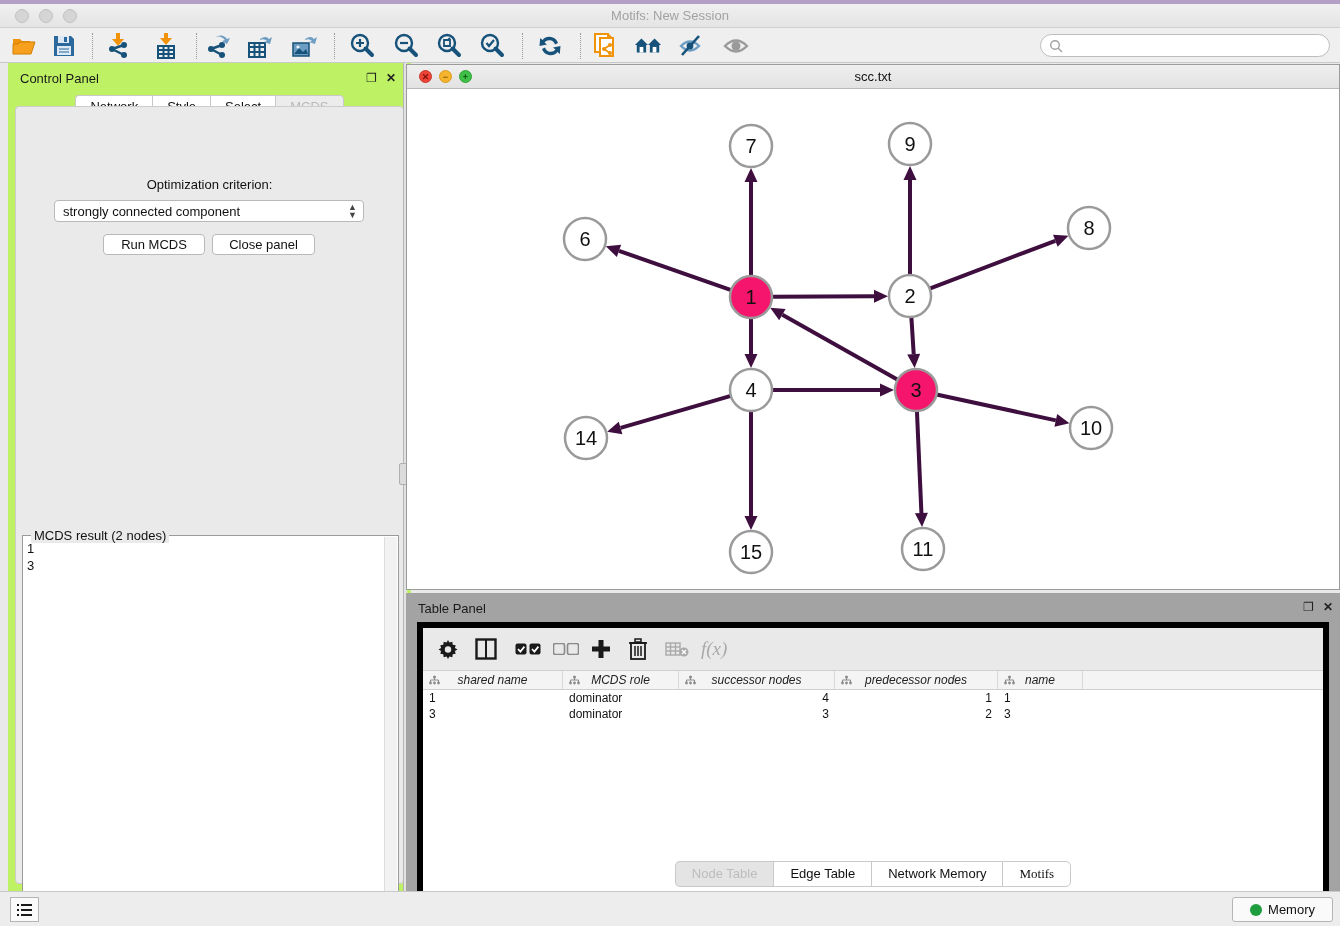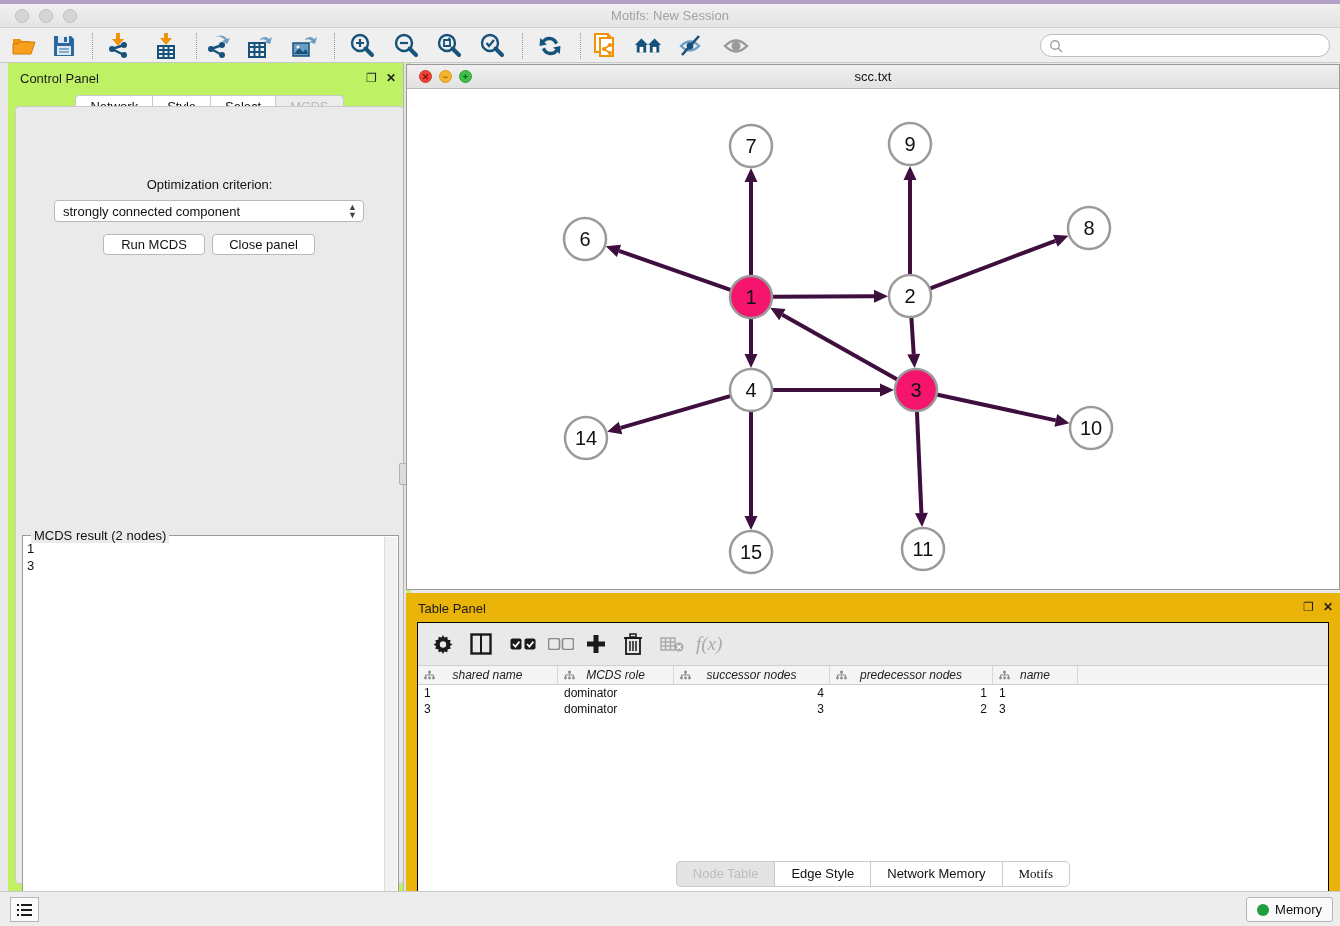--- a/index.html
+++ b/index.html
@@ -50,44 +50,44 @@
   #splitter-handle { position:absolute; left:-5px; top:400px; width:9px; height:22px; background:#dcdcdc; border:1px solid #b0b0b0; border-radius:2px; }
 
   
   #net-window { left:406px; top:64px; width:934px; height:526px; border:1px solid #9b9b9b; background:#fff; }
   #net-titlebar { position:absolute; left:0; top:0; width:100%; height:24px; background:linear-gradient(#efefef,#e2e2e2); border-bottom:1px solid #b9b9b9; }
   .mini-traffic { position:absolute; top:5px; width:13px; height:13px; border-radius:50%; font-size:9px; line-height:13px; text-align:center; font-weight:bold; }
   #net-title { width:100%; text-align:center; line-height:24px; font-size:13px; color:#111; }
   #net-canvas { position:absolute; left:0; top:24px; width:932px; height:500px; background:#fff; }
 
   
-  #table-panel { left:406px; top:593px; width:934px; height:298px; background:#eab308; }
+  #table-panel { left:406px; top:593px; width:934px; height:298px; background:#a3a3a3; }
   #tp-title { position:absolute; left:12px; top:8px; font-size:13px; color:#1a1a1a; }
-  #tp-container { position:absolute; left:11px; top:29px; width:912px; height:280px; background:#fff; border:1px solid #000000; }
+  #tp-container { position:absolute; left:11px; top:29px; width:912px; height:280px; background:#fff; border:6px solid #000000; }
   #tp-toolbar { position:absolute; left:0; top:0; width:100%; height:42px; background:#e9e9e9; }
   .tpt-icon { position:absolute; top:8px; height:26px; display:flex; align-items:center; justify-content:center; color:#1a1a1a; }
   .tpt-icon.disabled { color:#a9a9a9; }
   #tp-table { position:absolute; left:0; top:42px; width:100%; }
   #tp-header { display:flex; height:20px; background:#f4f4f4; border-top:1px solid #cfcfcf; border-bottom:1px solid #cfcfcf; }
   .th-cell { position:relative; display:flex; align-items:center; justify-content:center; font-size:12px; color:#222; border-right:1px solid #d8d8d8;font-style:italic; }
   .th-cell .hier { position:absolute; left:6px; }
   .tr-row { display:flex; height:16px; background:#fff; }
   .td-cell { font-size:12px; color:#111; padding:0 6px; line-height:16px; overflow:hidden; }
   .td-cell.r { text-align:right; }
   
   #tp-tabs { position:absolute; left:0; bottom:4px; width:100%; display:flex; justify-content:center; }
   .tp-tab { font-size:13px; padding:4px 16px; background:#fff; border:1px solid #c9c9c9; border-right:none; color:#111; }
   .tp-tab:first-child { border-radius:5px 0 0 5px; }
   .tp-tab:last-child { border-radius:0 5px 5px 0; border-right:1px solid #c9c9c9;font-family:Liberation Serif, serif; }
   .tp-tab.active { background:#e4e4e4; color:#bdbdbd; }
 
   
   #statusbar { left:0; top:891px; width:1340px; height:35px; background:#ededed; border-top:1px solid #c9c9c9; }
   #list-btn { position:absolute; left:10px; top:5px; width:29px; height:25px; background:#fafafa; border:1px solid #b5b5b5; display:flex; align-items:center; justify-content:center; }
-  #memory-btn { position:absolute; right:7px; top:5px; height:25px; background:#fafafa; border:1px solid #b5b5b5; border-radius:3px; display:flex; align-items:center; padding:0 10px; gap:6px; font-size:13px; color:#111; }
+  #memory-btn { position:absolute; right:7px; top:5px; height:25px; background:#fafafa; border:1px solid #b5b5b5; border-radius:3px; display:flex; align-items:center; padding:0 17px; gap:6px; font-size:13px; color:#111; }
   #memory-dot { width:12px; height:12px; border-radius:50%; background:#1e9e3e; }
 
   svg.icon { display:block; }
 </style>
 </head>
 <body>
 
 <div id="screen">
 
   <div class="abs" id="desktop-strip"></div>
@@ -508,21 +508,21 @@
               <div class="td-cell r" style="width: 156px;">3</div>
               <div class="td-cell r" style="width: 163px;">2</div>
               <div class="td-cell" style="width: 85px;">3</div>
             </div>
           </div>
       </div>
     </div>
 
     <div id="tp-tabs">
         <div class="tp-tab active">Node Table</div>
-        <div class="tp-tab">Edge Style</div>
+        <div class="tp-tab">Edge Table</div>
         <div class="tp-tab">Network Memory</div>
         <div class="tp-tab">Motifs</div>
       </div>
   </div>
 
   <div class="abs" id="statusbar">
     <div id="list-btn">
       <svg class="icon" width="16" height="14" viewBox="0 0 16 14">
           <g stroke="#1a1a1a" stroke-width="2">
             <line x1="4" y1="2" x2="15" y2="2"></line>

